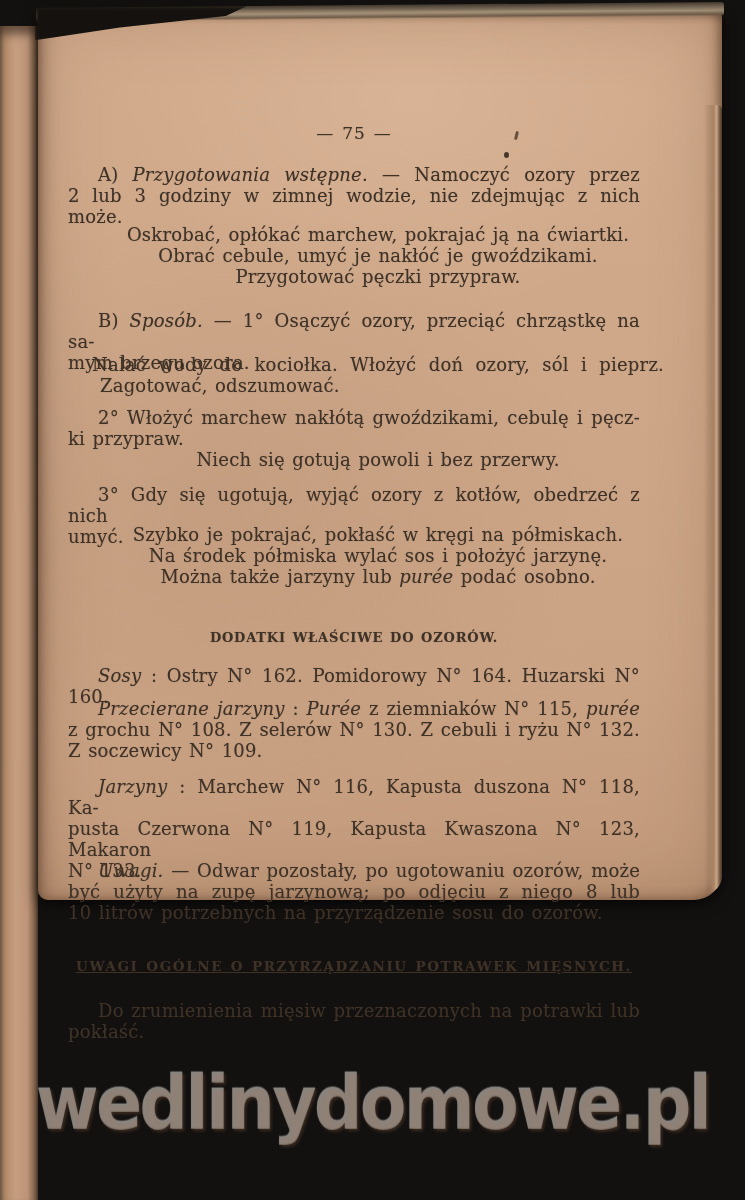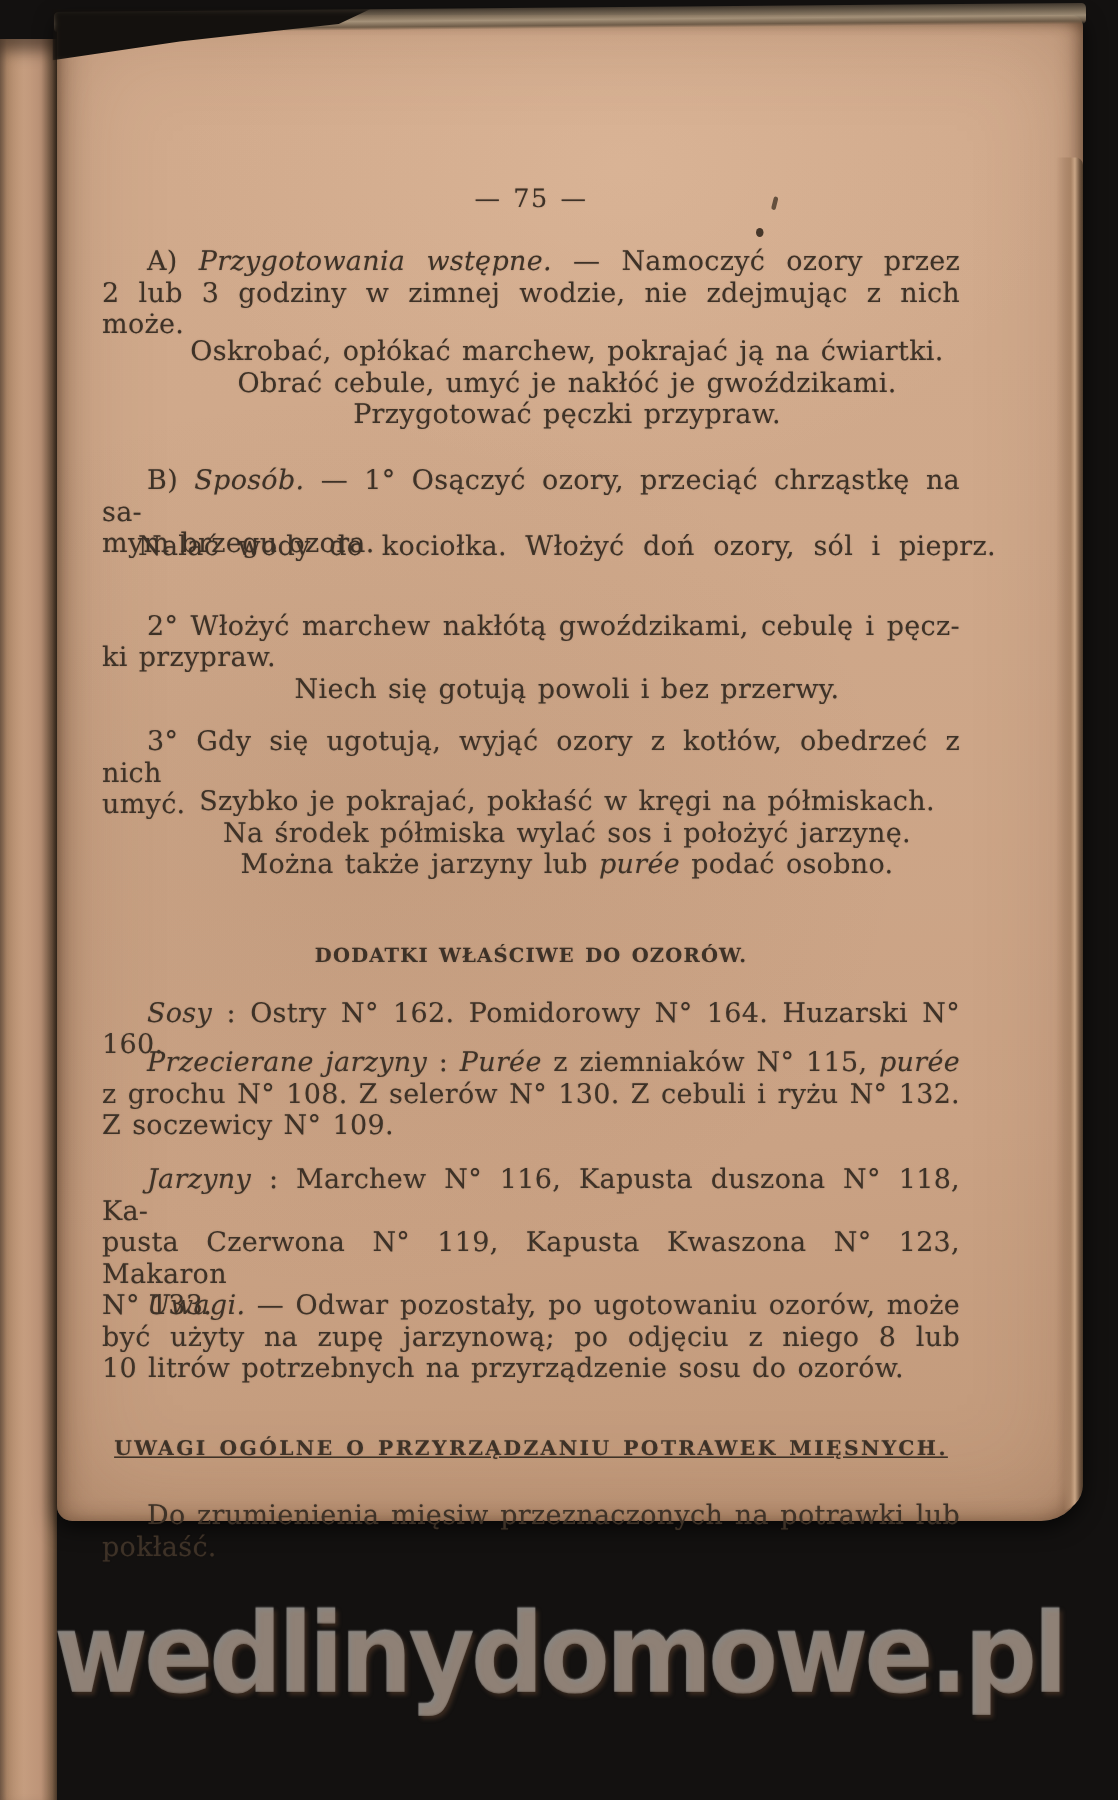--- a/index.html
+++ b/index.html
@@ -9,21 +9,21 @@
     font-family:"DejaVu Serif", serif;
   }
   
   .left-strip{
     position:absolute;left:0;top:26px;width:38px;height:1174px;
     background:linear-gradient(90deg,#8e6f57 0%,#b68e6e 12%,#c59d7f 42%,#bd9478 72%,#8a6a50 92%,#5c4632 100%);
     box-shadow:inset 0 8px 10px rgba(28,19,12,.55);
   }
   
   .page{
-    position:absolute;left:38px;top:10px;width:684px;height:1004px;
+    position:absolute;left:38px;top:10px;width:684px;height:890px;
     background:
       radial-gradient(ellipse 420px 300px at 55% 10%, rgba(230,194,164,.38), rgba(230,194,164,0) 70%),
       radial-gradient(ellipse 520px 420px at 28% 55%, rgba(118,84,58,.10), rgba(118,84,58,0) 72%),
       linear-gradient(175deg,#d2ab8d 0%,#cfa88a 38%,#caa284 75%,#c1997a 100%);
     border-radius:4px 8px 28px 10px;
     box-shadow:
       inset 0 0 70px rgba(100,66,42,.28),
       inset 0 5px 8px rgba(52,36,22,.5),
       inset -6px 0 12px rgba(80,52,32,.35),
       inset 8px 0 14px rgba(92,62,40,.30),
@@ -97,20 +97,21 @@
 
     <div class="block line in2" style="top:214px">Oskrobać, opłókać marchew, pokrajać ją na ćwiartki.</div>
     <div class="block line in2" style="top:235px">Obrać cebule, umyć je nakłóć je gwoździkami.</div>
     <div class="block line in2" style="top:256px">Przygotować pęczki przypraw.</div>
 
     <div class="block" style="top:300px">
       <div class="line jl in1"><span>B) </span><span class="it">Sposób.</span><span> — 1° Osączyć ozory, przeciąć chrząstkę na sa-</span></div>
       <div class="line">mym brzegu ozora.</div>
     </div>
     <div class="block line jl in2" style="top:344px">Nalać wody do kociołka. Włożyć doń ozory, sól i pieprz.</div>
+    <div class="block line in3" style="top:365px">Zagotować, odszumować.</div>
 
     <div class="block" style="top:397px">
       <div class="line jl in1">2° Włożyć marchew nakłótą gwoździkami, cebulę i pęcz-</div>
       <div class="line">ki przypraw.</div>
     </div>
     <div class="block line in2" style="top:439px">Niech się gotują powoli i bez przerwy.</div>
 
     <div class="block" style="top:474px">
       <div class="line jl in1">3° Gdy się ugotują, wyjąć ozory z kotłów, obedrzeć z nich</div>
       <div class="line">umyć.</div>

